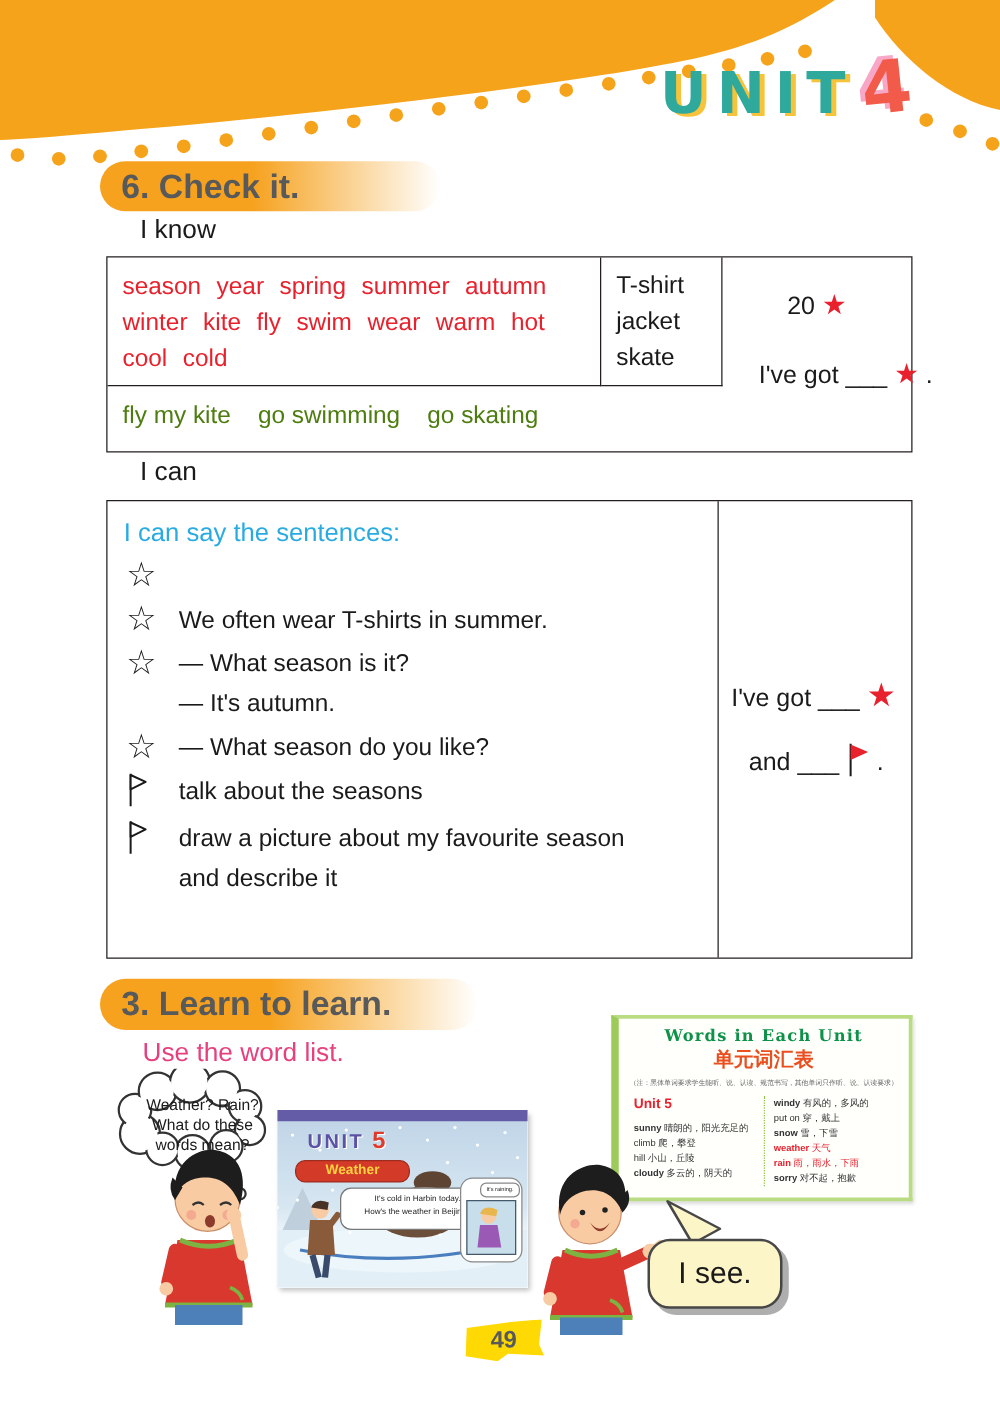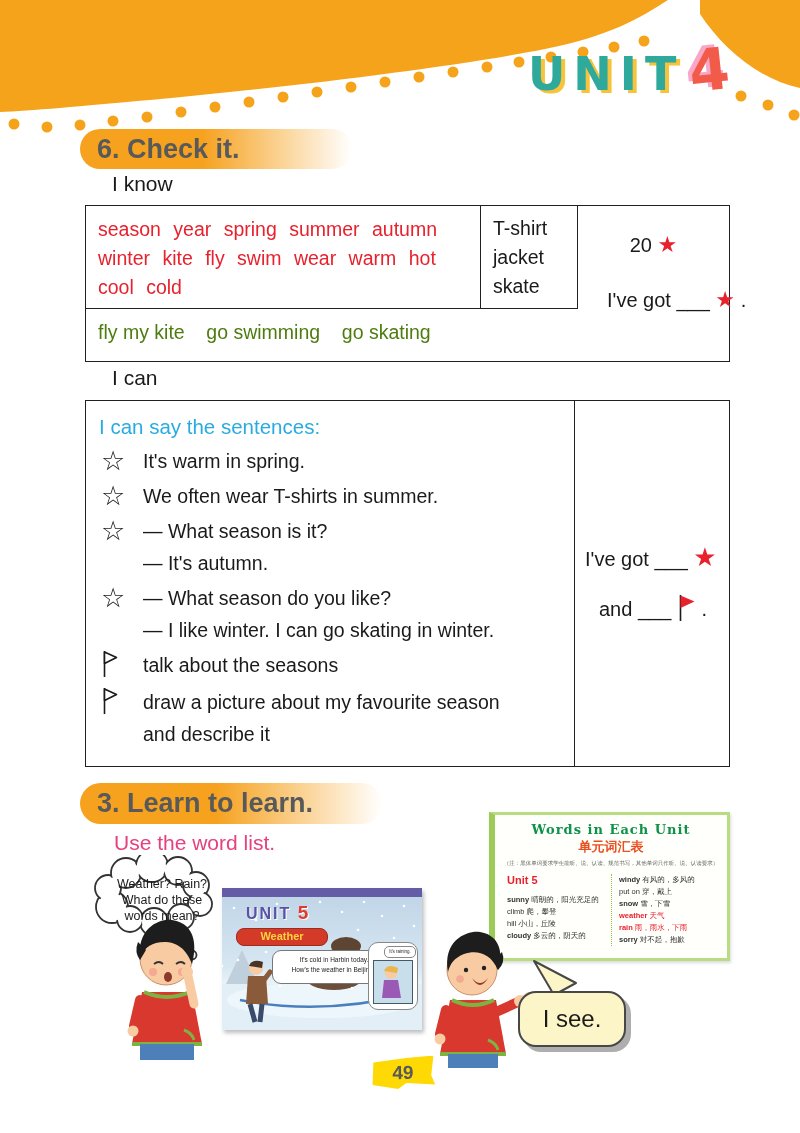--- a/index.html
+++ b/index.html
@@ -49,21 +49,21 @@
   #book-unit{left:24px;top:14px;font-weight:bold;font-size:16px;letter-spacing:2px;color:#5B51A5;text-shadow:1px 1px 0 #fff;}
   #book-unit .n5{color:#DF3A2A;font-size:19px;letter-spacing:0;}
   #book-banner{left:14px;top:40px;width:90px;height:16px;background:#D43A28;border-radius:8px;border:1px solid #9E2B1E;color:#FFD23F;font-weight:bold;font-size:11px;text-align:center;line-height:15px;}
   #book-bubble{left:50px;top:62px;width:122px;height:28px;background:#fff;border:1px solid #777;border-radius:9px;font-size:6.5px;line-height:10px;text-align:center;color:#222;padding-top:4px;}
   #book-thought{left:146px;top:54px;width:48px;height:66px;background:#fff;border:1px solid #888;border-radius:10px;}
   #book-photo{left:151px;top:72px;width:38px;height:42px;background:#C8DEEA;border:1.5px solid #44596B;}
   #book-mini-bubble{left:162px;top:58px;width:30px;height:10px;background:#fff;border:1px solid #888;border-radius:5px;font-size:4.5px;line-height:9px;text-align:center;color:#222;}
   
   #wordlist{left:489px;top:812px;width:241px;height:149px;background:#FFFFFC;border:3px solid #B9DB82;border-left:6px solid #9CCB5A;box-sizing:border-box;box-shadow:1px 2px 3px rgba(0,0,0,0.15);}
   #wl-title{margin-top:7px;text-align:center;font-family:"DejaVu Serif","Liberation Serif",serif;font-weight:bold;font-size:13px;color:#0E9148;letter-spacing:1px;}
-  #wl-sub{text-align:center;font-weight:bold;font-size:13px;color:#E94F1F;margin-top:1px;}
+  #wl-sub{text-align:center;font-weight:bold;font-size:16px;color:#E94F1F;margin-top:1px;}
   #wl-note{text-align:center;font-size:5.5px;color:#666;margin-top:4px;white-space:nowrap;}
   #wl-cols{display:flex;margin-top:7px;padding:0 8px 0 12px;}
   #wl-left{width:104px;flex:0 0 104px;}
   #wl-right{flex:1;border-left:1px dotted #8CC63F;padding-left:7px;}
   .wl-unit{color:#E8212D;font-weight:bold;font-size:11px;margin-bottom:8px;}
   .wl-entry{font-size:7.5px;line-height:12px;color:#333;white-space:nowrap;}
   .wl-entry .b{font-weight:bold;}
   .wl-entry.red{color:#E8212D;}
   
   #isee{left:518px;top:991px;width:104px;height:52px;background:#FCF5C8;border:2px solid #474747;border-radius:18px;box-shadow:5px 5px 0 rgba(130,130,130,0.65);font-size:24px;color:#1a1a1a;display:flex;align-items:center;justify-content:center;}
@@ -138,44 +138,39 @@
 </div>
 
 <div id="i-can" class="abs sub-label">I can</div>
 
 <div id="table2" class="abs tbl">
   <div class="t2a">
     <div class="cyan">I can say the sentences:</div>
 
     <div class="trow">
       <span class="bullet star-glyph">☆</span>
-      <div class="tlines">
-          <div>It's warm in spring.</div>
-          <div></div>
-        </div>
     </div>
     <div class="trow">
       <span class="bullet star-glyph">☆</span>
       <div class="tlines">
           <div>We often wear T-shirts in summer.</div>
           <div></div>
         </div>
     </div>
     <div class="trow">
       <span class="bullet star-glyph">☆</span>
       <div class="tlines">
           <div>— What season is it?</div>
           <div>— It's autumn.</div>
         </div>
     </div>
     <div class="trow">
       <span class="bullet star-glyph">☆</span>
       <div class="tlines">
           <div>— What season do you like?</div>
-          <div>— I like winter. I can go skating in winter.</div>
         </div>
     </div>
 
 
     <div class="trow">
       <span class="bullet">
         <svg width="17" height="30" viewBox="0 0 17 30">
             <line x1="3.5" y1="2" x2="3.5" y2="28" stroke="#1a1a1a" stroke-width="1.6"></line>
             <path d="M3.5,3 L15.5,8.5 L3.5,14.5 Z" fill="#fff" stroke="#1a1a1a" stroke-width="1.6" stroke-linejoin="round"></path>
           </svg>

